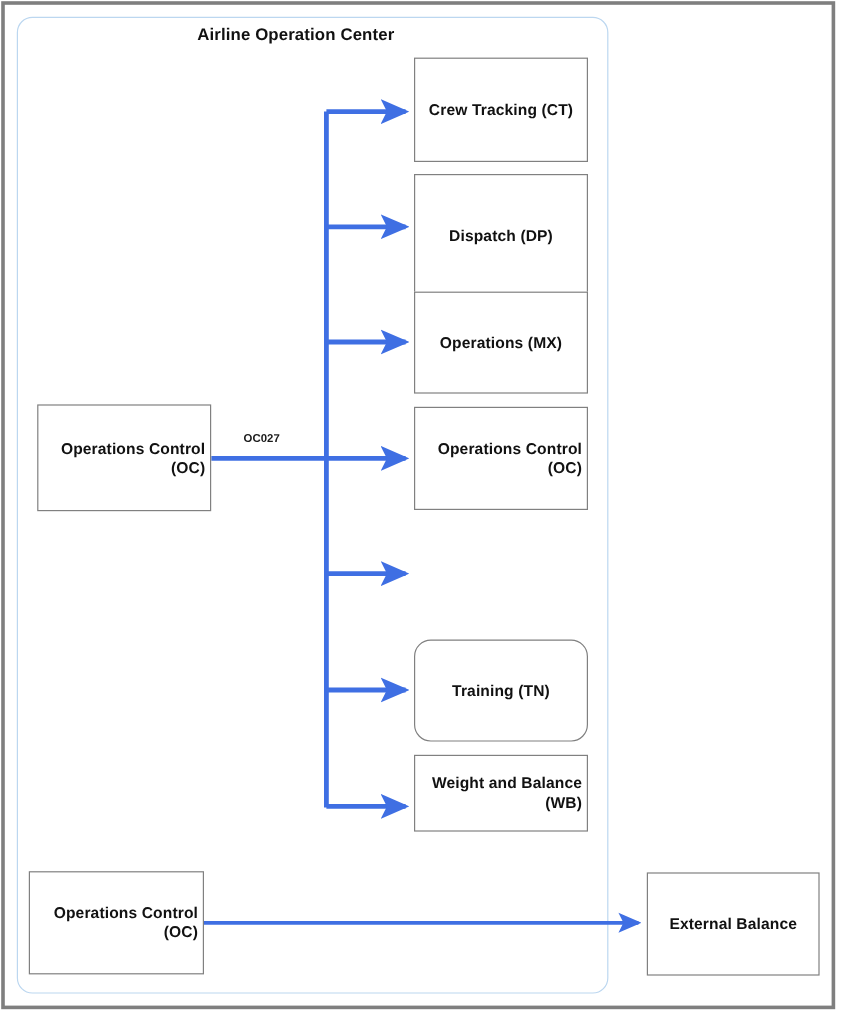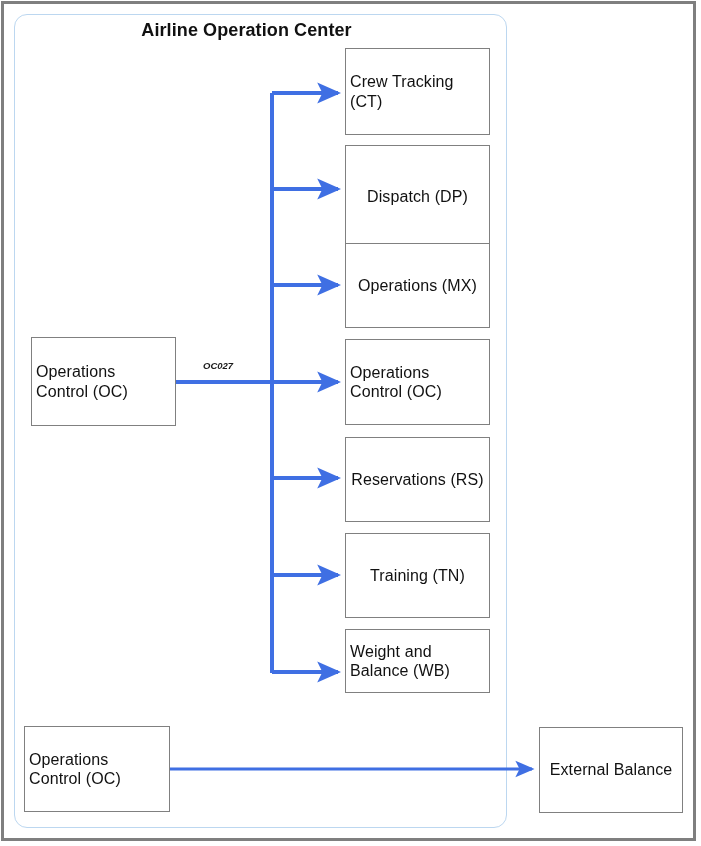--- a/index.html
+++ b/index.html
@@ -37,58 +37,57 @@
     border-radius: 13px;
     background: #ffffff;
     box-sizing: border-box;
   }
   #aoc-title {
     position: absolute;
     left: 0px;
     top: 20px;
     width: 493px;
     text-align: center;
-    font-size: 18px;
+    font-size: 14px;
     font-weight: bold;
     color: #111111;
     letter-spacing: 0.1px;
   }
   .node-box {
     position: absolute;
     box-sizing: border-box;
     border: 1.5px solid #808080;
     background: #ffffff;
     display: flex;
     align-items: center;
     justify-content: center;
   }
   .node-label {
-    font-size: 16px;
-    font-weight: normal;
+    font-size: 13px;
+    font-weight: bold;
     color: #111111;
-    text-align: left;
+    text-align: right;
     letter-spacing: 0.1px;
     line-height: 1.2;
     padding: 0 4px;
   }
   
   #edges {
     position: absolute;
     left: 0;
     top: 0;
     width: 701px;
     height: 846px;
     pointer-events: none;
   }
   #edge-label-oc027 {
     position: absolute;
     left: 203px;
     top: 360px;
     font-size: 9.5px;
-    font-style: italic;
     font-weight: bold;
     color: #1a1a1a;
     white-space: nowrap;
   }
 </style>
 </head>
 <body>
 
 <div id="canvas">
 
@@ -149,25 +148,22 @@
   </div>
 
   <div class="node-box" style="left:345px; top:243px; width:145px; height:85px;">
     <span class="node-label">Operations (MX)</span>
   </div>
 
   <div class="node-box" style="left:345px; top:339px; width:145px; height:86px;">
     <span class="node-label">Operations Control (OC)</span>
   </div>
 
-  <div class="node-box" style="left:345px; top:437px; width:145px; height:85px;">
-    <span class="node-label">Reservations (RS)</span>
-  </div>
 
-  <div class="node-box" style="left:345px; top:533px; width:145px; height:85px;">
+  <div class="node-box" style="left:345px; top:533px; width:145px; height:85px;border-radius:14px;">
     <span class="node-label">Training (TN)</span>
   </div>
 
   <div class="node-box" style="left:345px; top:629px; width:145px; height:64px;">
     <span class="node-label">Weight and Balance (WB)</span>
   </div>
 
   <div class="node-box" style="left:539px; top:727px; width:144px; height:86px;">
     <span class="node-label">External Balance</span>
   </div>

